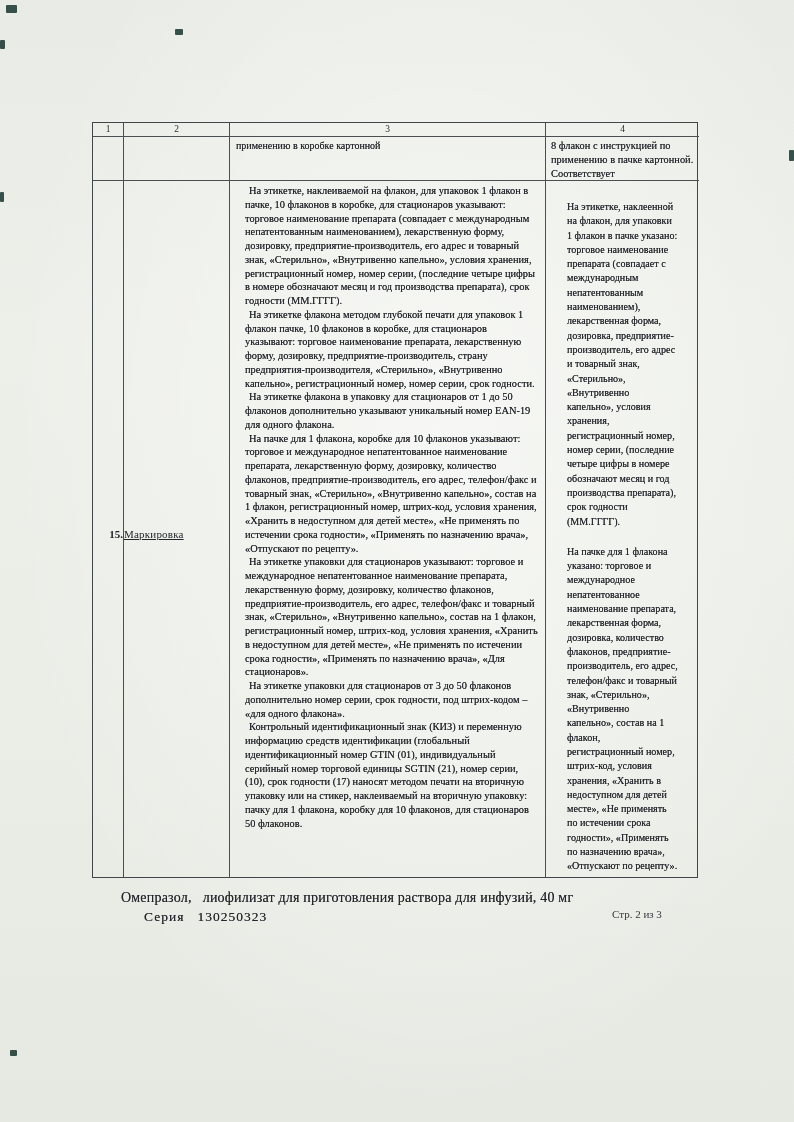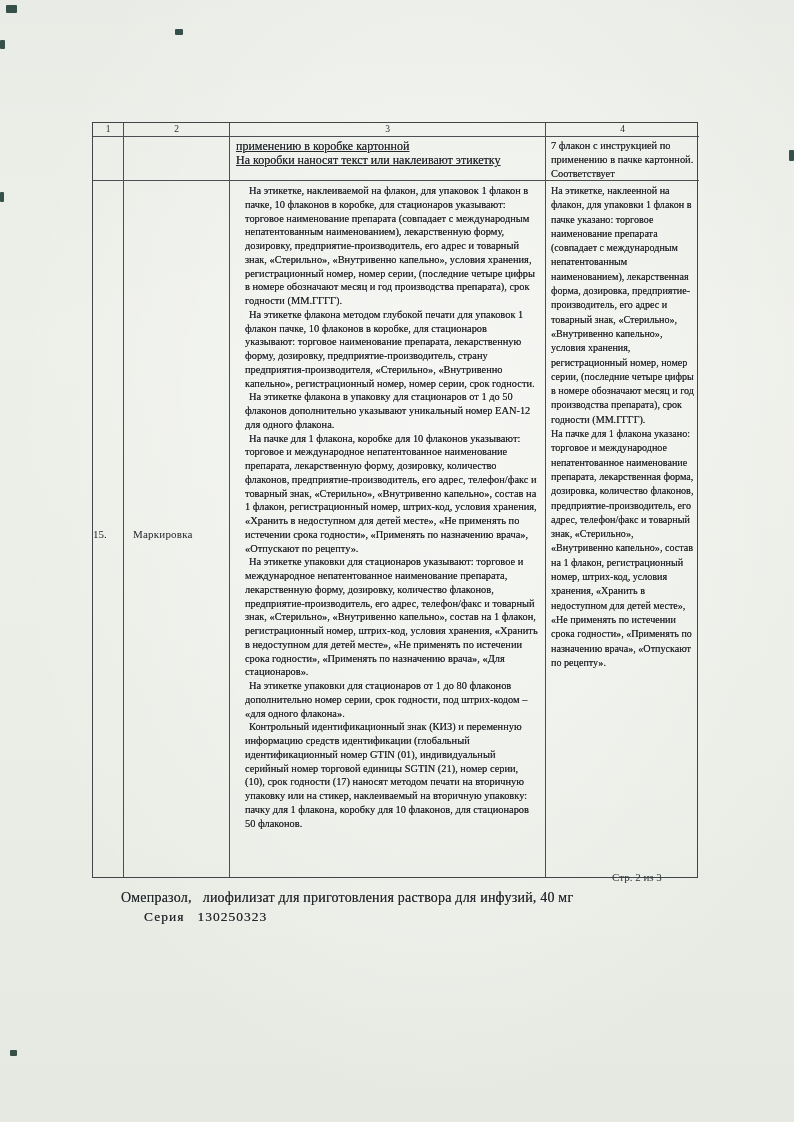--- a/index.html
+++ b/index.html
@@ -29,54 +29,54 @@
     border-bottom:1px solid #4a4f52;
     box-sizing:border-box;
     overflow:hidden;
   }
   .lastcol{border-right:none;}
   .lastrow{border-bottom:none;}
   .hc{
     font-size:9.5px;line-height:12px;text-align:center;color:#2a2e33;
   }
   .cont{padding:2px 6px;}
-  .cont .ln{font-size:12px;line-height:14px;text-decoration:underline;}
+  .cont .ln{font-size:10px;line-height:14px;}
   .c4cont{padding:2px 5px;}
   .c4cont .ln{font-size:10.4px;line-height:14px;}
 
-  .numcell{font-size:11px;text-align:left;}
+  .numcell{font-size:11px;text-align:right;font-weight:bold;}
   .numcell .v{margin-top:347px;}
   .namecell{font-size:11px;}
-  .namecell .v{margin-top:347px;margin-left:9px;letter-spacing:.2px;}
+  .namecell .v{margin-top:347px;letter-spacing:.2px;text-decoration:underline;}
 
   .c3{padding:3px 7px 0 6px;margin-left:9px;}
   .c3 p{
     margin:0;font-size:10.4px;line-height:13.75px;
     text-indent:4px;text-align:left;
     text-shadow:0 0 .45px rgba(20,22,28,.75);
   }
   .c4{padding:3px 5px 0 5px;}
   .c4 p{
-    margin:0;font-size:10.1px;line-height:14.3px;
+    margin:16px;font-size:10.1px;line-height:14.3px;
     text-shadow:0 0 .45px rgba(20,22,28,.75);
   }
   .ln{white-space:pre-wrap;text-shadow:0 0 .4px rgba(20,22,28,.7);}
 
   .footer-product{
     position:absolute;left:121px;top:890px;width:560px;
     font-size:14px;letter-spacing:.2px;white-space:pre-wrap;
     text-shadow:0 0 .5px rgba(20,22,28,.65);
   }
   .footer-series{
     position:absolute;left:144px;top:909px;
     font-size:13.5px;letter-spacing:1px;white-space:pre-wrap;
     text-shadow:0 0 .5px rgba(20,22,28,.65);
   }
   .footer-page{
-    position:absolute;left:612px;top:871px;
+    position:absolute;left:612px;top:908px;
     font-size:11px;color:#33373c;white-space:pre-wrap;
   }
 </style>
 </head>
 <body>
 
 <div class="page">
 
   <div class="speck" style="left:6px;top:5px;width:11px;height:8px;"></div>
   <div class="speck" style="left:175px;top:29px;width:8px;height:6px;"></div>
@@ -89,40 +89,39 @@
 
     <div class="cell hc">1</div>
     <div class="cell hc">2</div>
     <div class="cell hc">3</div>
     <div class="cell hc lastcol">4</div>
 
     <div class="cell"></div>
     <div class="cell"></div>
     <div class="cell cont">
       <div class="ln">применению в коробке картонной</div>
-      <div class="ln">На коробки наносят текст или наклеивают этикетку</div>
     </div>
     <div class="cell c4cont lastcol">
-      <div class="ln">7 флакон с инструкцией по применению в пачке картонной.</div>
+      <div class="ln">8 флакон с инструкцией по применению в пачке картонной.</div>
       <div class="ln">Соответствует</div>
     </div>
 
     <div class="cell numcell lastrow">
       <div class="v">15.</div>
     </div>
     <div class="cell namecell lastrow">
       <div class="v">Маркировка</div>
     </div>
     <div class="cell c3 lastrow">
       <p>На этикетке, наклеиваемой на флакон, для упаковок 1 флакон в пачке, 10 флаконов в коробке, для стационаров указывают: торговое наименование препарата (совпадает с международным непатентованным наименованием), лекарственную форму, дозировку, предприятие-производитель, его адрес и товарный знак, «Стерильно», «Внутривенно капельно», условия хранения, регистрационный номер, номер серии, (последние четыре цифры в номере обозначают месяц и год производства препарата), срок годности (ММ.ГГГГ).</p>
       <p>На этикетке флакона методом глубокой печати для упаковок 1 флакон пачке, 10 флаконов в коробке, для стационаров указывают: торговое наименование препарата, лекарственную форму, дозировку, предприятие-производитель, страну предприятия-производителя, «Стерильно», «Внутривенно капельно», регистрационный номер, номер серии, срок годности.</p>
-      <p>На этикетке флакона в упаковку для стационаров от 1 до 50 флаконов дополнительно указывают уникальный номер EAN-12 для одного флакона.</p>
+      <p>На этикетке флакона в упаковку для стационаров от 1 до 50 флаконов дополнительно указывают уникальный номер EAN-19 для одного флакона.</p>
       <p>На пачке для 1 флакона, коробке для 10 флаконов указывают: торговое и международное непатентованное наименование препарата, лекарственную форму, дозировку, количество флаконов, предприятие-производитель, его адрес, телефон/факс и товарный знак, «Стерильно», «Внутривенно капельно», состав на 1 флакон, регистрационный номер, штрих-код, условия хранения, «Хранить в недоступном для детей месте», «Не применять по истечении срока годности», «Применять по назначению врача», «Отпускают по рецепту».</p>
       <p>На этикетке упаковки для стационаров указывают: торговое и международное непатентованное наименование препарата, лекарственную форму, дозировку, количество флаконов, предприятие-производитель, его адрес, телефон/факс и товарный знак, «Стерильно», «Внутривенно капельно», состав на 1 флакон, регистрационный номер, штрих-код, условия хранения, «Хранить в недоступном для детей месте», «Не применять по истечении срока годности», «Применять по назначению врача», «Для стационаров».</p>
-      <p>На этикетке упаковки для стационаров от 1 до 80 флаконов дополнительно номер серии, срок годности, под штрих-кодом – «для одного флакона».</p>
+      <p>На этикетке упаковки для стационаров от 3 до 50 флаконов дополнительно номер серии, срок годности, под штрих-кодом – «для одного флакона».</p>
       <p>Контрольный идентификационный знак (КИЗ) и переменную информацию средств идентификации (глобальный идентификационный номер GTIN (01), индивидуальный серийный номер торговой единицы SGTIN (21), номер серии, (10), срок годности (17) наносят методом печати на вторичную упаковку или на стикер, наклеиваемый на вторичную упаковку: пачку для 1 флакона, коробку для 10 флаконов, для стационаров 50 флаконов.</p>
     </div>
     <div class="cell c4 lastcol lastrow">
       <p>На этикетке, наклеенной на флакон, для упаковки 1 флакон в пачке указано: торговое наименование препарата (совпадает с международным непатентованным наименованием), лекарственная форма, дозировка, предприятие-производитель, его адрес и товарный знак, «Стерильно», «Внутривенно капельно», условия хранения, регистрационный номер, номер серии, (последние четыре цифры в номере обозначают месяц и год производства препарата), срок годности (ММ.ГГГГ).</p>
       <p>На пачке для 1 флакона указано: торговое и международное непатентованное наименование препарата, лекарственная форма, дозировка, количество флаконов, предприятие-производитель, его адрес, телефон/факс и товарный знак, «Стерильно», «Внутривенно капельно», состав на 1 флакон, регистрационный номер, штрих-код, условия хранения, «Хранить в недоступном для детей месте», «Не применять по истечении срока годности», «Применять по назначению врача», «Отпускают по рецепту».</p>
     </div>
 
   </div>
 
   <div class="footer-product">Омепразол,   лиофилизат для приготовления раствора для инфузий, 40 мг</div>

